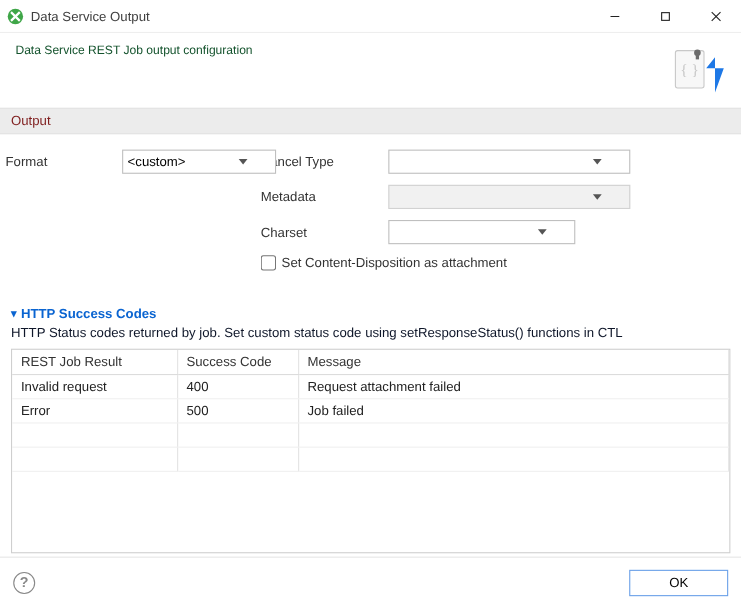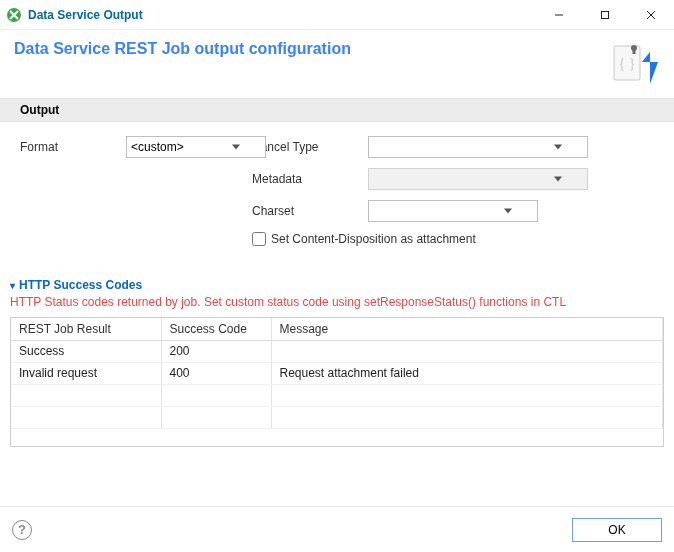--- a/index.html
+++ b/index.html
@@ -20,57 +20,56 @@
     background: #fff;
     border-bottom: 1px solid #eee;
   }
   .titlebar .app-icon {
     width: 16px; height: 16px;
     margin-right: 6px;
   }
   .titlebar .title {
     flex: 1;
     font-size: 12px;
-    color: #0369a1;
-    font-weight: bold;
+    color: #404040;
   }
   .titlebar .win-btn {
     width: 46px; height: 30px;
     display: flex; align-items: center; justify-content: center;
     font-size: 14px;
     color: #222;
   }
 
   .header {
     padding: 10px 14px 10px 14px;
     display: flex;
     align-items: flex-start;
   }
   .header .heading {
-    font-size: 16px;
-    font-weight: bold;
+    font-size: 11px;
+    font-weight: normal;
     flex: 1;
-    color: #3b82f6;
+    color: #14532d;
   }
   .header .hdr-icon {
     width: 48px; height: 48px;
   }
 
   .section-bar {
     background: #ececec;
-    padding: 4px 20px;
-    font-weight: bold;
-    color: #000000;
+    padding: 4px 10px;
+    font-weight: normal;
+    color: #7f1d1d;
     font-size: 12px;
     border-top: 1px solid #e4e4e4;
     border-bottom: 1px solid #e4e4e4;
   }
 
   .form-area {
-    padding: 14px 14px 4px 20px;
+    padding: 14px 14px 4px 5px;
     display: grid;
     grid-template-columns: 80px 140px 90px 220px;
     row-gap: 10px;
     column-gap: 6px;
     align-items: center;
   }
   .form-area label { color: #333; }
   .select, select {
     width: 100%;
     height: 22px;
@@ -124,28 +123,28 @@
     font-weight: 600;
     font-size: 12px;
     gap: 4px;
   }
   .expander .tri {
     color: #0a64d1;
     font-size: 10px;
   }
   .hint {
     margin: 3px 10px 8px 10px;
-    color: #ef4444;
+    color: #0f172a;
     font-size: 12px;
   }
 
   .table-wrap {
     margin: 0 10px;
     border: 1px solid #cfcfcf;
-    height: 130px;
+    height: 186px;
     overflow: auto;
     background: #fff;
   }
   table {
     border-collapse: collapse;
     width: 100%;
     table-layout: fixed;
   }
   th, td {
     text-align: left;
@@ -304,29 +303,29 @@
       </colgroup>
     <thead>
       <tr>
         <th>REST Job Result</th>
         <th>Success Code</th>
         <th>Message</th>
       </tr>
     </thead>
     <tbody>
       <tr class="data">
-        <td>Success</td>
-        <td>200</td>
-        <td></td>
-      </tr>
-      <tr class="data">
         <td>Invalid request</td>
         <td>400</td>
         <td>Request attachment failed</td>
       </tr>
+      <tr class="data">
+        <td>Error</td>
+        <td>500</td>
+        <td>Job failed</td>
+      </tr>
       <tr class="empty">
           <td></td>
           <td></td>
           <td></td>
         </tr>
       <tr class="empty">
           <td></td>
           <td></td>
           <td></td>
         </tr>

